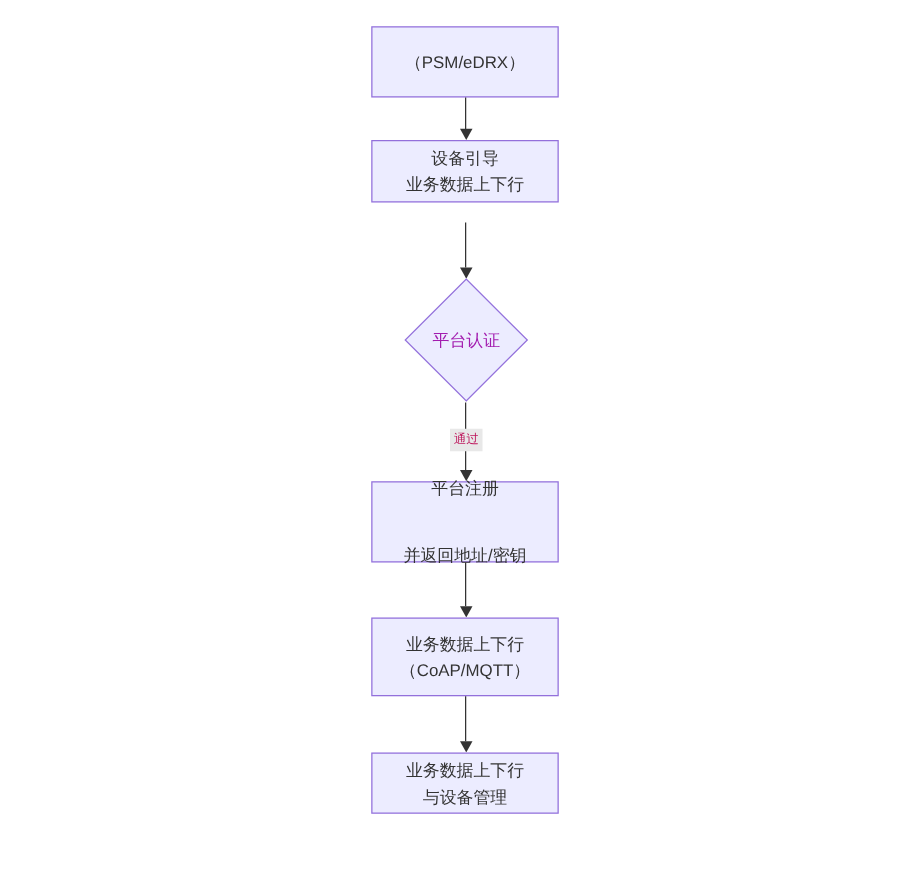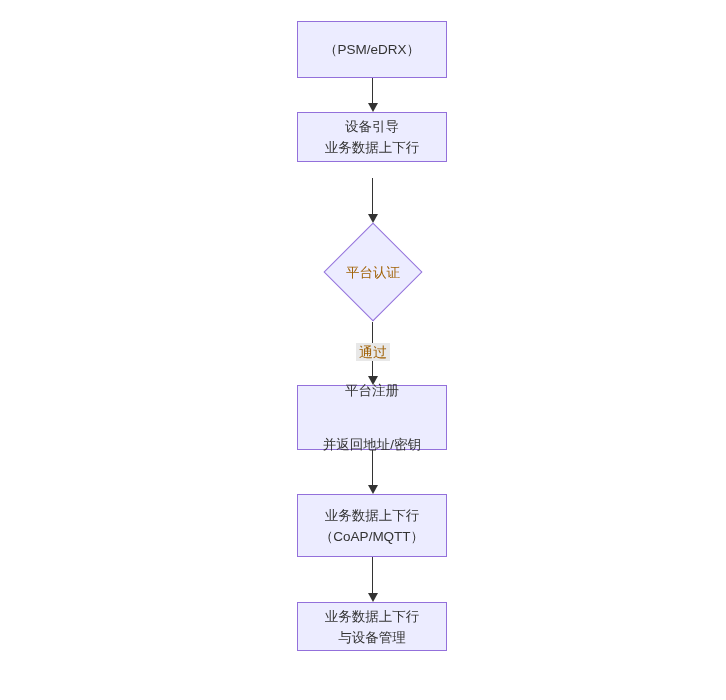--- a/index.html
+++ b/index.html
@@ -39,21 +39,21 @@
     width: 70px; height: 70px;
     background: #ECECFF;
     border: 1px solid #9370DB;
     transform: rotate(45deg);
     box-sizing: border-box;
   }
   .diamond-label {
     position: absolute;
     left: 297px; top: 262px;
     width: 152px; height: 21px;
-    color: #a16207;
+    color: #a21caf;
     font-size: 13.5px;
     line-height: 21px;
     text-align: center;
   }
   
   .edge-line {
     position: absolute;
     left: 372px;
     width: 1px;
     background: #333333;
@@ -65,22 +65,22 @@
     border-left: 5px solid transparent;
     border-right: 5px solid transparent;
     border-top: 9px solid #333333;
   }
   
   .edge-label {
     position: absolute;
     left: 373px; top: 343px;
     transform: translateX(-50%);
     background: #e8e8e8;
-    color: #a16207;
-    font-size: 14px;
+    color: #be185d;
+    font-size: 10px;
     line-height: 18px;
     padding: 0 3px;
     white-space: nowrap;
   }
 </style>
 </head>
 <body>
 
 <div class="canvas">
 

